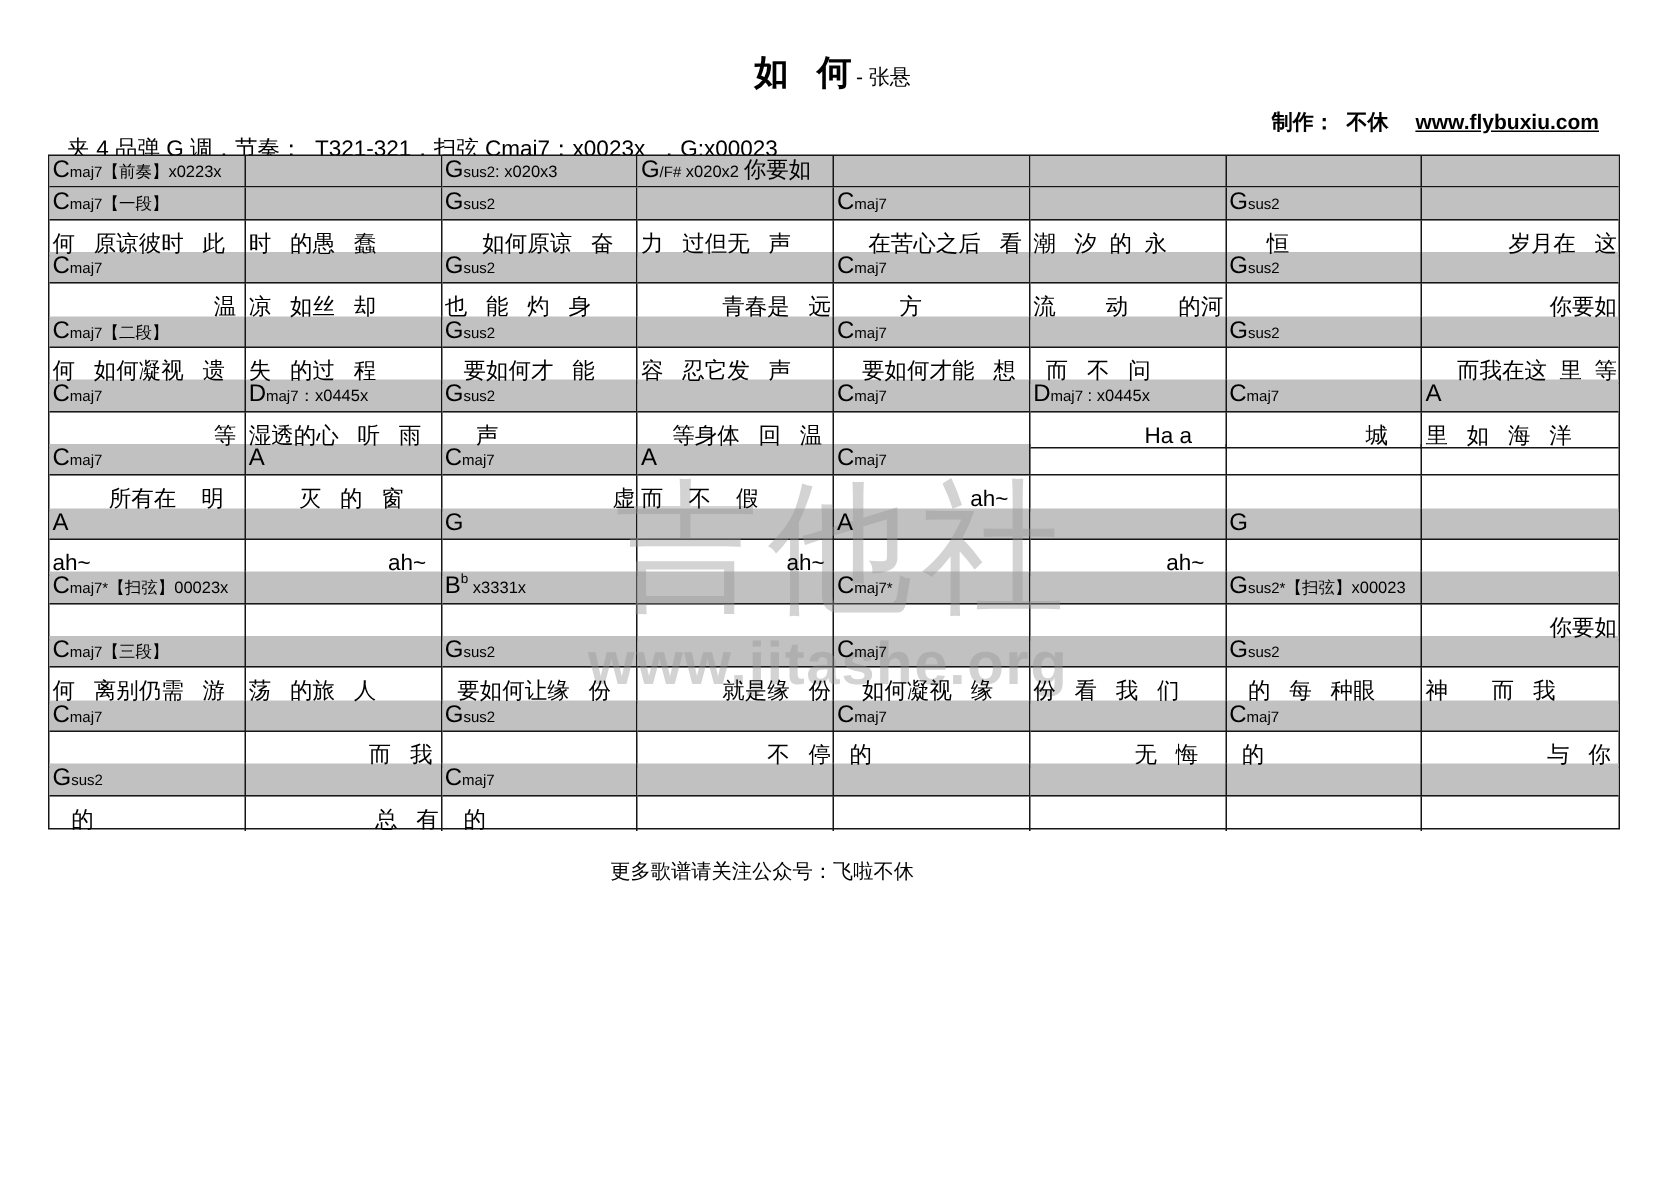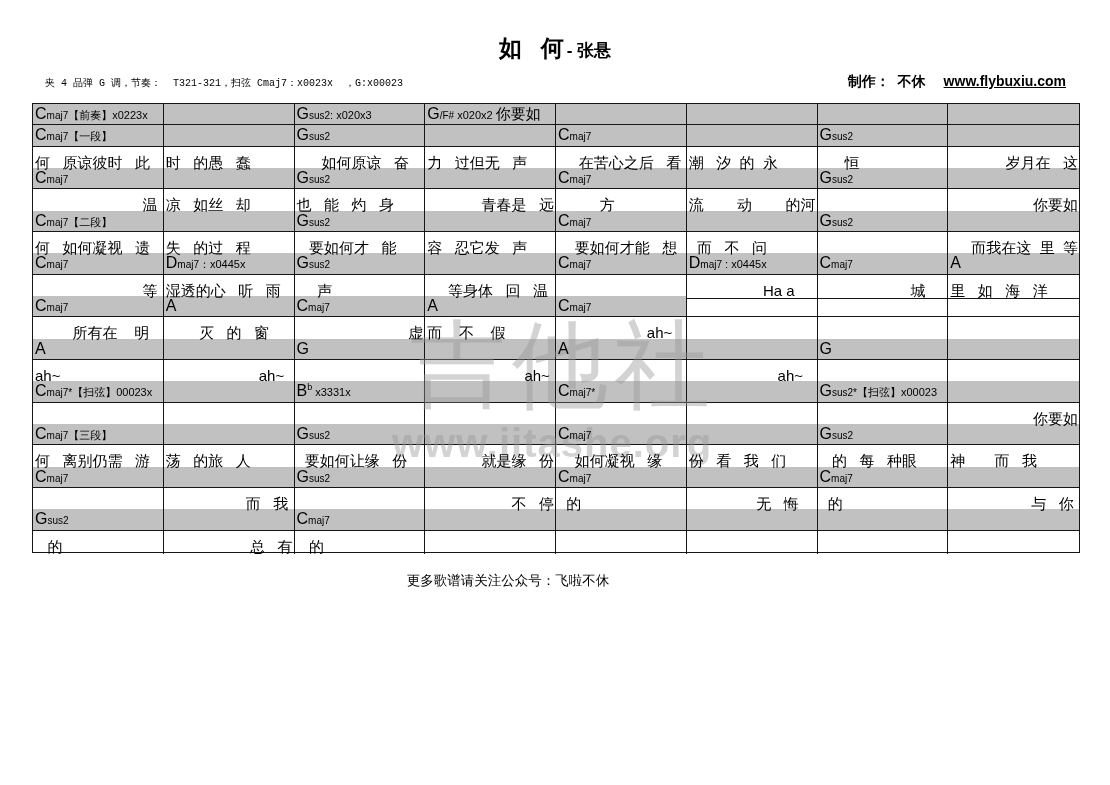--- a/index.html
+++ b/index.html
@@ -4,22 +4,22 @@
 <style>
   html,body{margin:0;padding:0;}
   body{
     width:1110px;height:785px;background:#ffffff;position:relative;
     font-family:"Liberation Sans","DejaVu Sans",sans-serif;color:#000;
     overflow:hidden;
   }
   
   .title-row{position:absolute;top:33px;left:0;width:1110px;text-align:center;white-space:pre;}
   .song-title{font-size:23px;font-weight:bold;letter-spacing:2px;}
-  .artist{font-size:17px;font-weight:bold;margin-left:1px;}
-  .info-line{position:absolute;top:76px;left:45px;font-size:10px;white-space:pre;font-family:Liberation Mono, monospace;}
+  .artist{font-size:14px;font-weight:normal;margin-left:1px;}
+  .info-line{position:absolute;top:90px;left:45px;font-size:15px;white-space:pre;}
   .credit{position:absolute;top:73px;right:44px;font-size:14px;font-weight:bold;white-space:pre;}
   .credit .url{margin-left:18px;text-decoration:underline;cursor:pointer;}
   
   .sheet{position:absolute;left:32px;top:103px;width:1046px;border:1px solid #161616;background:transparent;}
   .srow{display:grid;grid-template-columns:repeat(8,1fr);height:21.33px;}
   .cell{
     box-sizing:border-box;border-right:1px solid #161616;border-bottom:1px solid #161616;
     display:flex;align-items:center;padding:0 1px 0 2px;overflow:visible;
   }
   .cell:nth-child(8){border-right:none;}

